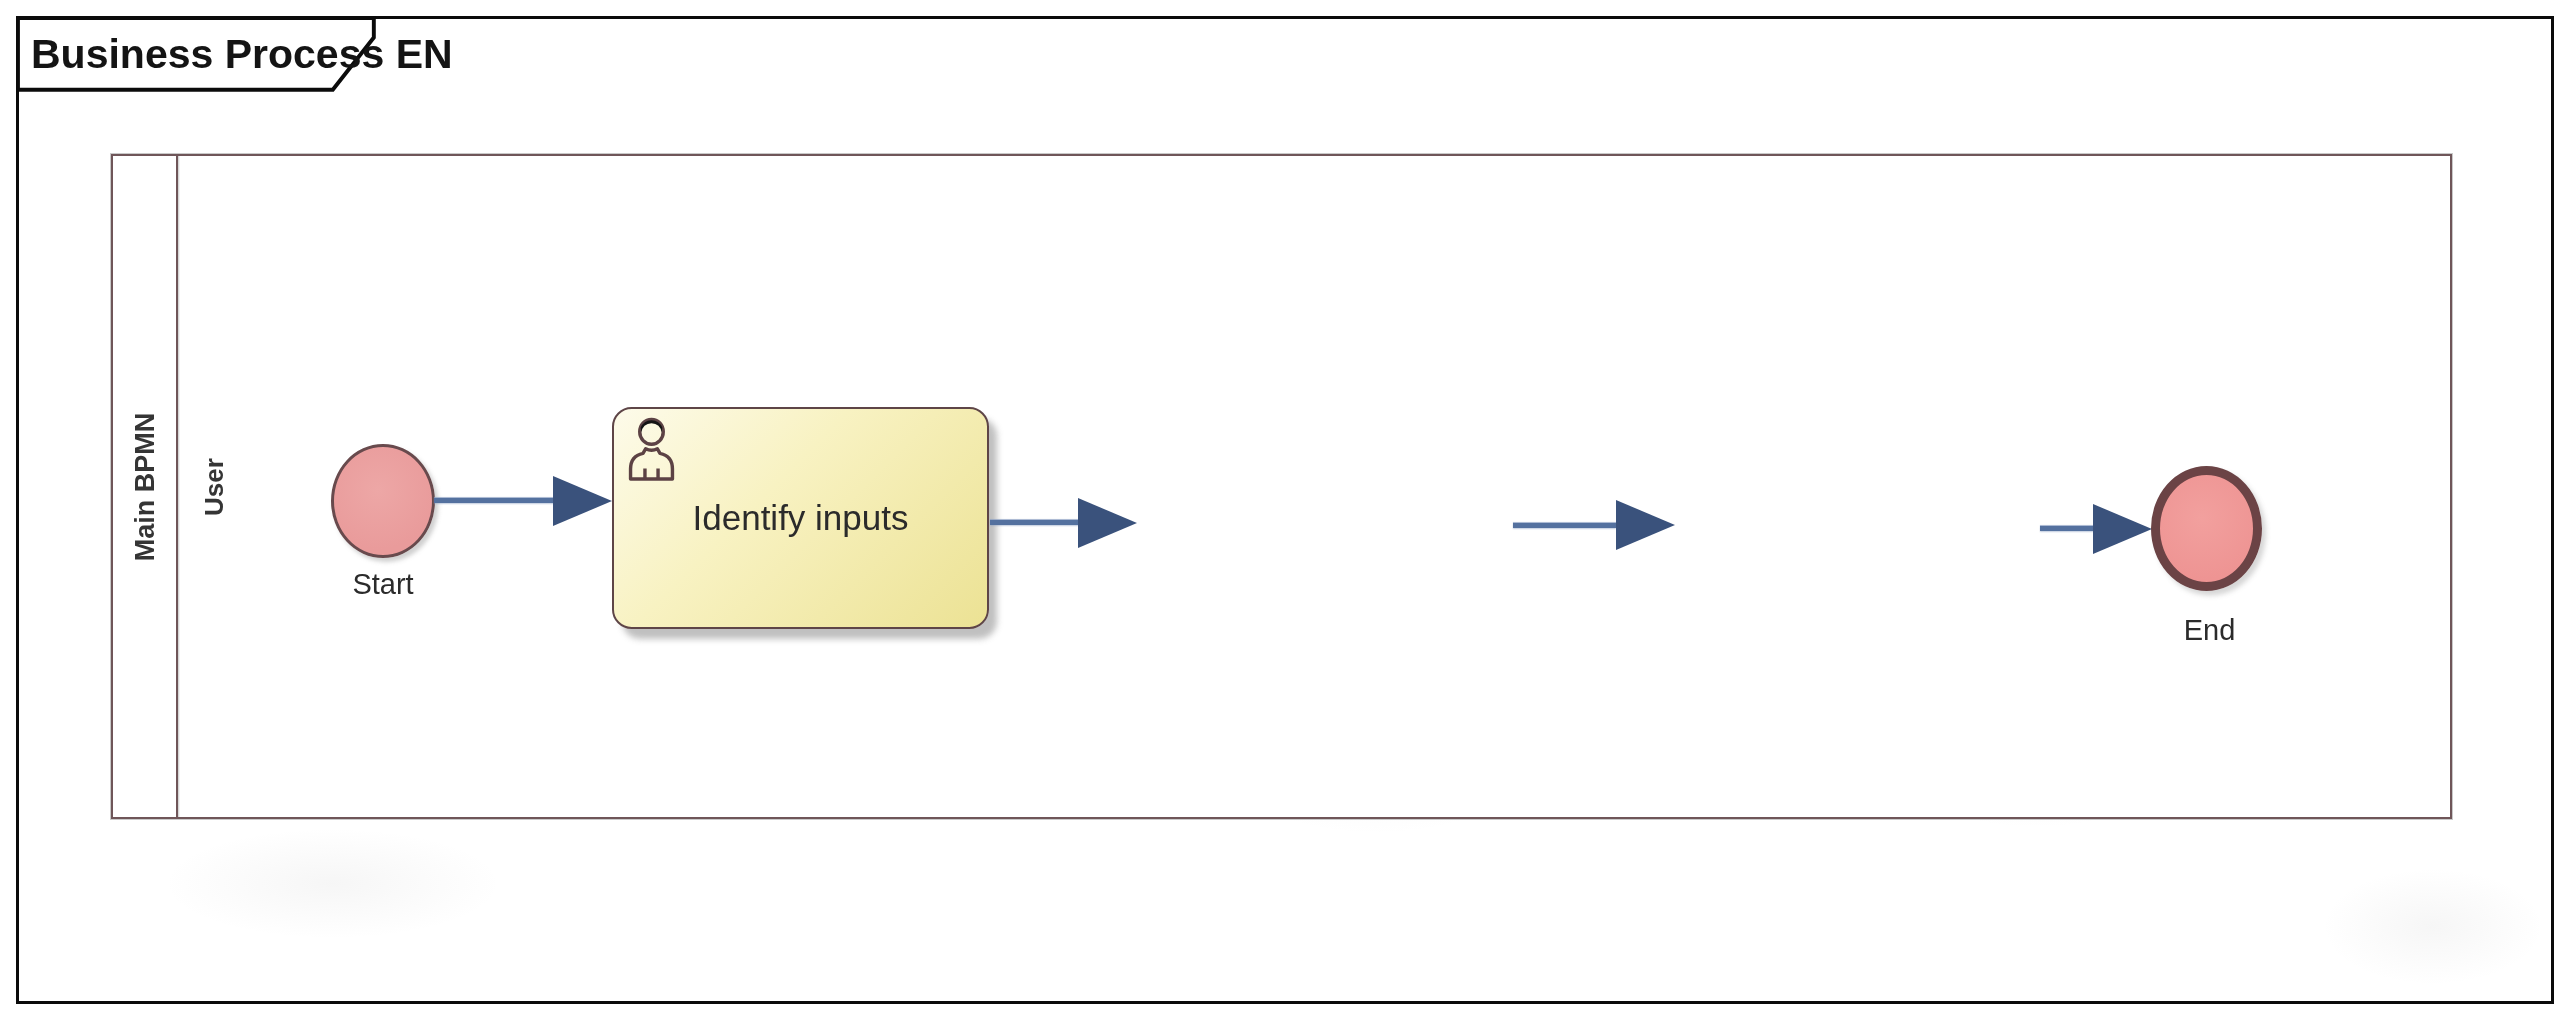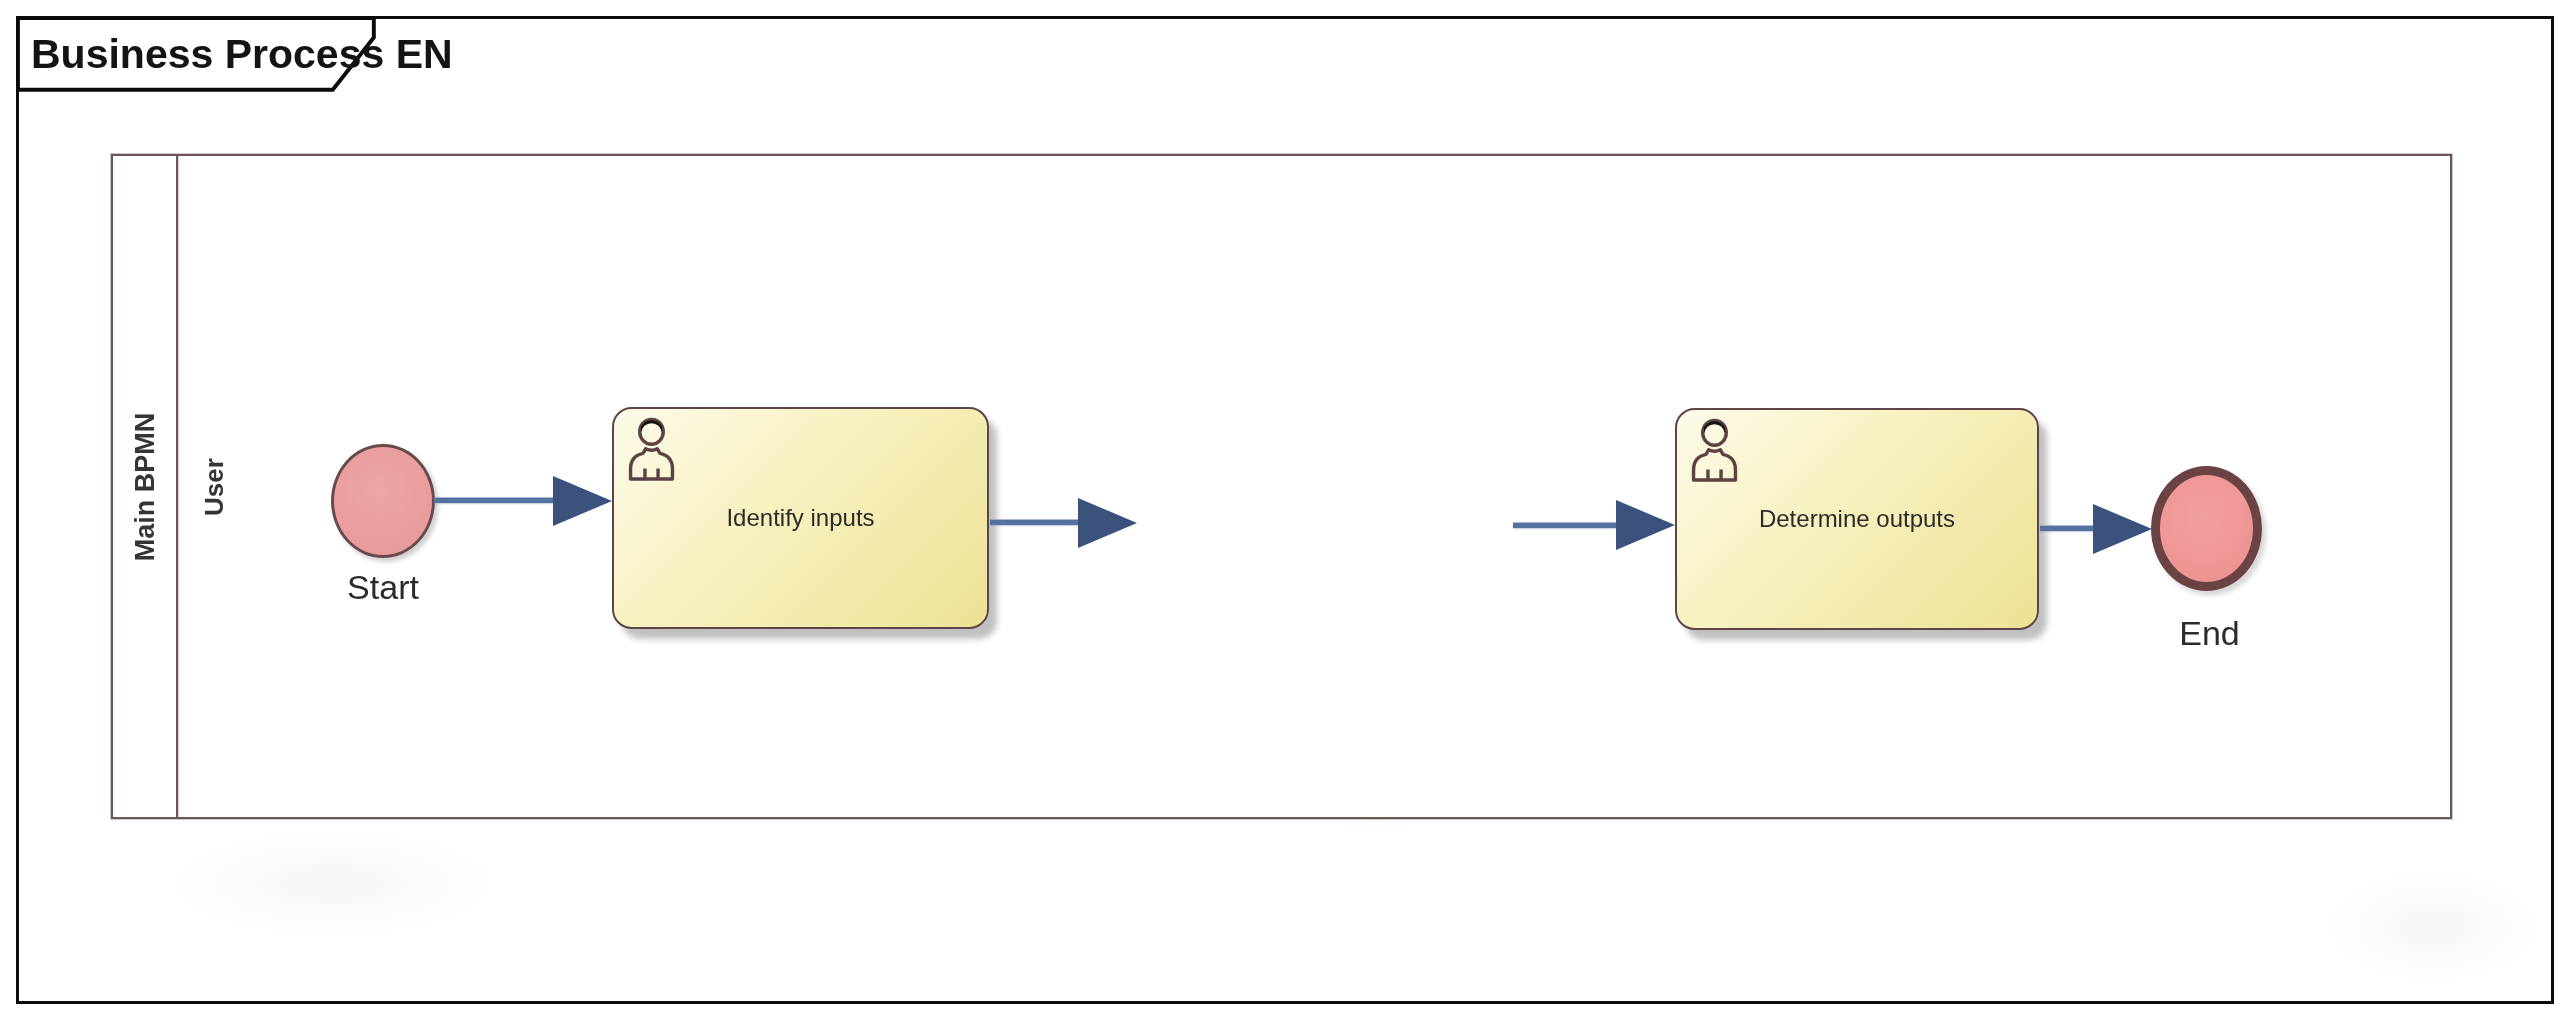--- a/index.html
+++ b/index.html
@@ -45,33 +45,33 @@
   .v-text{position:absolute;left:50%;top:50%;transform:translate(-50%,-50%) rotate(-90deg);
     white-space:nowrap;font-weight:bold;color:#353535;}
   .pool-name-strip .v-text{font-size:27px;}
   .lane-label-strip .v-text{font-size:26px;}
 
   
   .task{position:absolute;height:222px;border:2.6px solid var(--task-border);border-radius:19.6px;
     background:linear-gradient(135deg, var(--task-fill-light) 0%, var(--task-fill-mid) 40%, var(--task-fill-dark) 100%);
     box-shadow:9px 10.4px 5.9px -1.3px rgba(115,115,115,0.45);
     display:flex;align-items:center;justify-content:center;}
-  .task-label{font-size:24px;color:var(--label-text);text-align:right;}
+  .task-label{font-size:35px;color:var(--label-text);text-align:right;}
   .user-icon{position:absolute;left:10.4px;top:5.2px;width:55px;height:67px;}
 
   
   .start-event{position:absolute;left:331px;top:444px;width:104px;height:114px;border-radius:50%;
     border:3.3px solid var(--event-border);
     background:radial-gradient(circle at 45% 40%, #eda7a6, var(--event-fill) 70%);
     box-shadow:3.3px 3.9px 4.6px rgba(120,120,120,0.35);}
   .end-event{position:absolute;left:2151px;top:466px;width:111px;height:125px;border-radius:50%;
     border:9px solid var(--end-ring);
     background:radial-gradient(circle at 45% 40%, #f2a09e, #ee9493 75%);
     box-shadow:3.9px 4.6px 5.2px rgba(120,120,120,0.3);}
-  .event-label{position:absolute;text-align:center;font-size:34px;color:var(--label-text);}
+  .event-label{position:absolute;text-align:center;font-size:29px;color:var(--label-text);}
   .start-label{left:298px;top:568px;width:170px;}
   .end-label{left:2128px;top:614px;width:163px;}
 
   
   .flow-line{position:absolute;height:4.6px;background:var(--connector-line);
     box-shadow:0 -0.7px 0.7px rgba(140,160,195,0.8), 0 1.3px 1.3px rgba(140,160,195,0.55);}
   .flow-arrow{position:absolute;width:0;height:0;
     border-top:25px solid transparent;border-bottom:25px solid transparent;
     border-left:59px solid var(--connector-arrow);}
 </style>
@@ -121,29 +121,20 @@
     <span class="task-label">Identify inputs</span>
   </div>
 
   <div class="flow-line" style="left:990px;top:520px;width:89px;"></div>
   <div class="flow-arrow" style="left:1078px;top:498px;"></div>
 
 
   <div class="flow-line" style="left:1513px;top:523px;width:103px;"></div>
   <div class="flow-arrow" style="left:1616px;top:500px;"></div>
 
-  <div class="task" style="left:1675px;top:408px;width:364px;">
-    <svg class="user-icon" viewBox="0 0 42 51">
-      <ellipse cx="21" cy="13.5" rx="9" ry="9.5" fill="none" stroke="#5c4244" stroke-width="2.6"></ellipse>
-      <path d="M 12.7,10.5 A 9,9.5 0 0 1 29.3,10.5 L 28.5,14 A 7.4,7 0 0 0 13.5,14 Z" fill="#141414" stroke="none"></path>
-      <path d="M 5,49.5 L 5,42 Q 5,32 14.5,30 L 16.5,26.5 A 10,10 0 0 0 25.5,26.5 L 27.5,30 Q 37,32 37,42 L 37,49.5 Z" fill="none" stroke="#5c4244" stroke-width="2.6" stroke-linejoin="round"></path>
-      <path d="M 16,49.5 L 16,41.5 M 26,49.5 L 26,41.5" fill="none" stroke="#5c4244" stroke-width="2.6"></path>
-    </svg>
-    <span class="task-label">Determine outputs</span>
-  </div>
 
   <div class="flow-line" style="left:2040px;top:526px;width:55px;"></div>
   <div class="flow-arrow" style="left:2093px;top:504px;"></div>
 
   <div class="end-event"></div>
   <div class="event-label end-label">End</div>
 
 </div>
 
 

